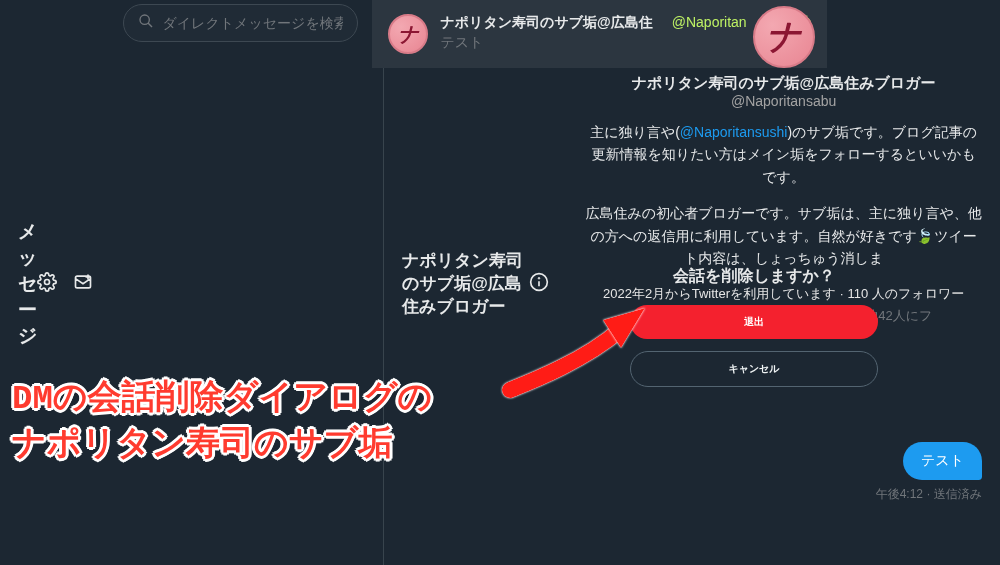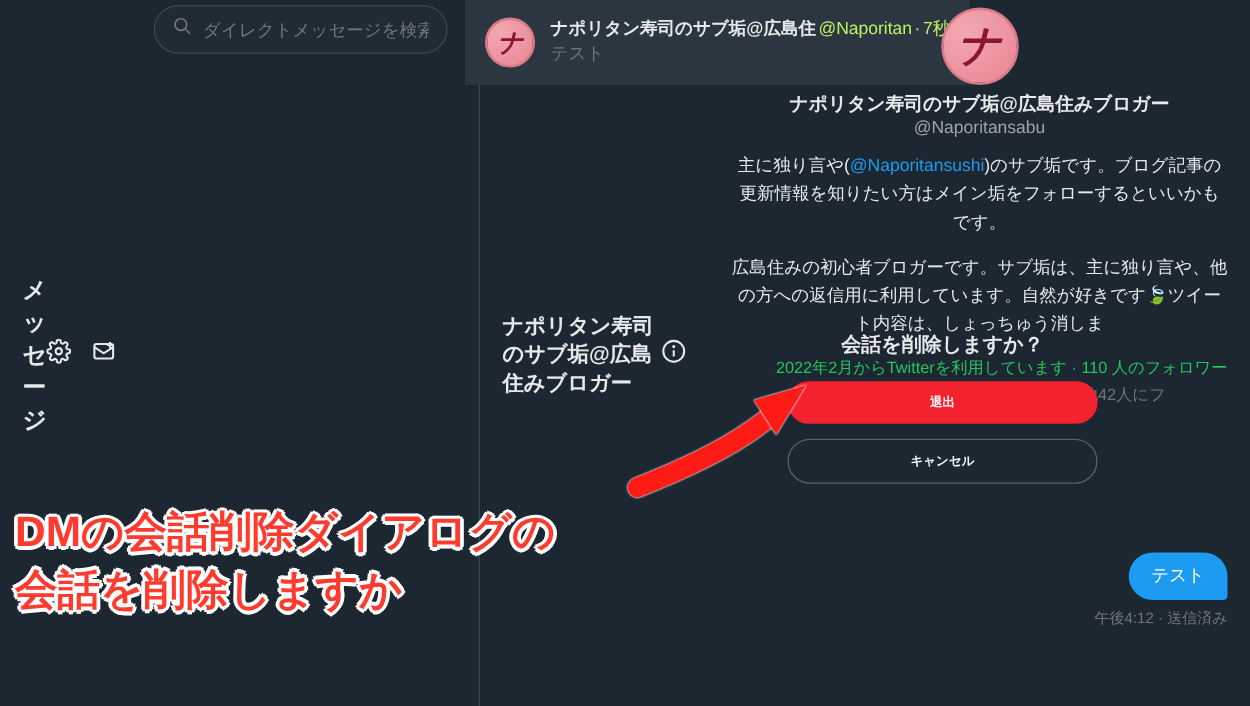--- a/index.html
+++ b/index.html
@@ -67,21 +67,21 @@
     width: 40px; height: 40px; border-radius: 50%;
     background: radial-gradient(circle at 30% 30%, #f3a8b1, #e88592);
     display: flex; align-items: center; justify-content: center;
     color: #8b1632; font-weight: 700; font-style: italic;
     font-size: 20px;
     border: 2px solid #d87b88;
     flex-shrink: 0;
   }
   .msg-body { flex: 1; min-width: 0; }
   .msg-line1 {
-    display: flex; gap: 2px; font-size: 14px; white-space: nowrap; overflow: hidden;
+    display: flex; gap: 19px; font-size: 14px; white-space: nowrap; overflow: hidden;
   }
   .msg-name { font-weight: 700; color: #e7e9ea; }
   .msg-handle, .msg-time { color: #bef264; }
   .msg-preview { color: #71767b; font-size: 14px; margin-top: 2px; }
 
   
   .right-pane {
     flex: 1;
     height: 100%;
     display: flex;
@@ -105,21 +105,21 @@
   .profile .avatar.lg {
     width: 62px; height: 62px; font-size: 34px;
     margin: 0 auto 6px;
   }
   .profile-name { font-weight: 700; font-size: 15px; }
   .profile-handle { color: #a3a3a3; font-size: 14px; margin-bottom: 12px; }
   .bio { font-size: 14px; line-height: 1.6; }
   .bio .link { color: #1d9bf0; }
   .leaf { color: #3ba55c; }
   .profile-meta {
-    color: #22c55e; font-size: 13px; margin-top: 16px; text-align: right;
+    color: #e5e5e5; font-size: 13px; margin-top: 16px;
   }
   .profile-meta2 { color: #71767b; font-size: 13px; margin-top: 4px; }
 
   
   .chat-area {
     position: absolute;
     right: 18px;
     bottom: 62px;
     text-align: right;
   }
@@ -175,31 +175,32 @@
     left: 495px;
     top: 290px;
     width: 170px;
     height: 110px;
     pointer-events: none;
     z-index: 25;
   }
   .caption {
     position: absolute;
     left: 12px;
-    top: 404px;
+    top: 377px;
     font-size: 34px;
     font-weight: 800;
     color: #ff3b2f;
     line-height: 1.35;
     text-shadow:
       -2px -2px 0 #fff, 2px -2px 0 #fff, -2px 2px 0 #fff, 2px 2px 0 #fff,
       0 -2px 0 #fff, 0 2px 0 #fff, -2px 0 0 #fff, 2px 0 0 #fff,
       -3px 0 0 #fff, 3px 0 0 #fff, 0 -3px 0 #fff, 0 3px 0 #fff;
     z-index: 30;
     pointer-events: none;
+    font-family: Liberation Mono, monospace;
   }
 </style>
 </head>
 <body>
 
 <div class="left-pane">
 
   <div class="left-header">
     <div class="left-title">メッセージ</div>
     <div class="header-icons">
@@ -298,14 +299,14 @@
     <filter id="ds" x="-20%" y="-20%" width="140%" height="140%">
       <feDropShadow dx="0" dy="0" stdDeviation="1" flood-color="#fff"></feDropShadow>
     </filter>
   </defs>
   <path d="M15,100 C40,90 90,70 125,40" stroke="#ff1e14" stroke-width="16" fill="none" stroke-linecap="round" filter="url(#ds)"></path>
   <polygon points="150,18 108,30 126,58" fill="#ff1e14" filter="url(#ds)"></polygon>
 </svg>
 
 <div class="caption">
   <div>DMの会話削除ダイアログの</div>
-  <div>会話を削除しますか</div>
+  <div>ナポリタン寿司のサブ垢</div>
 </div>
 
 </body></html>

